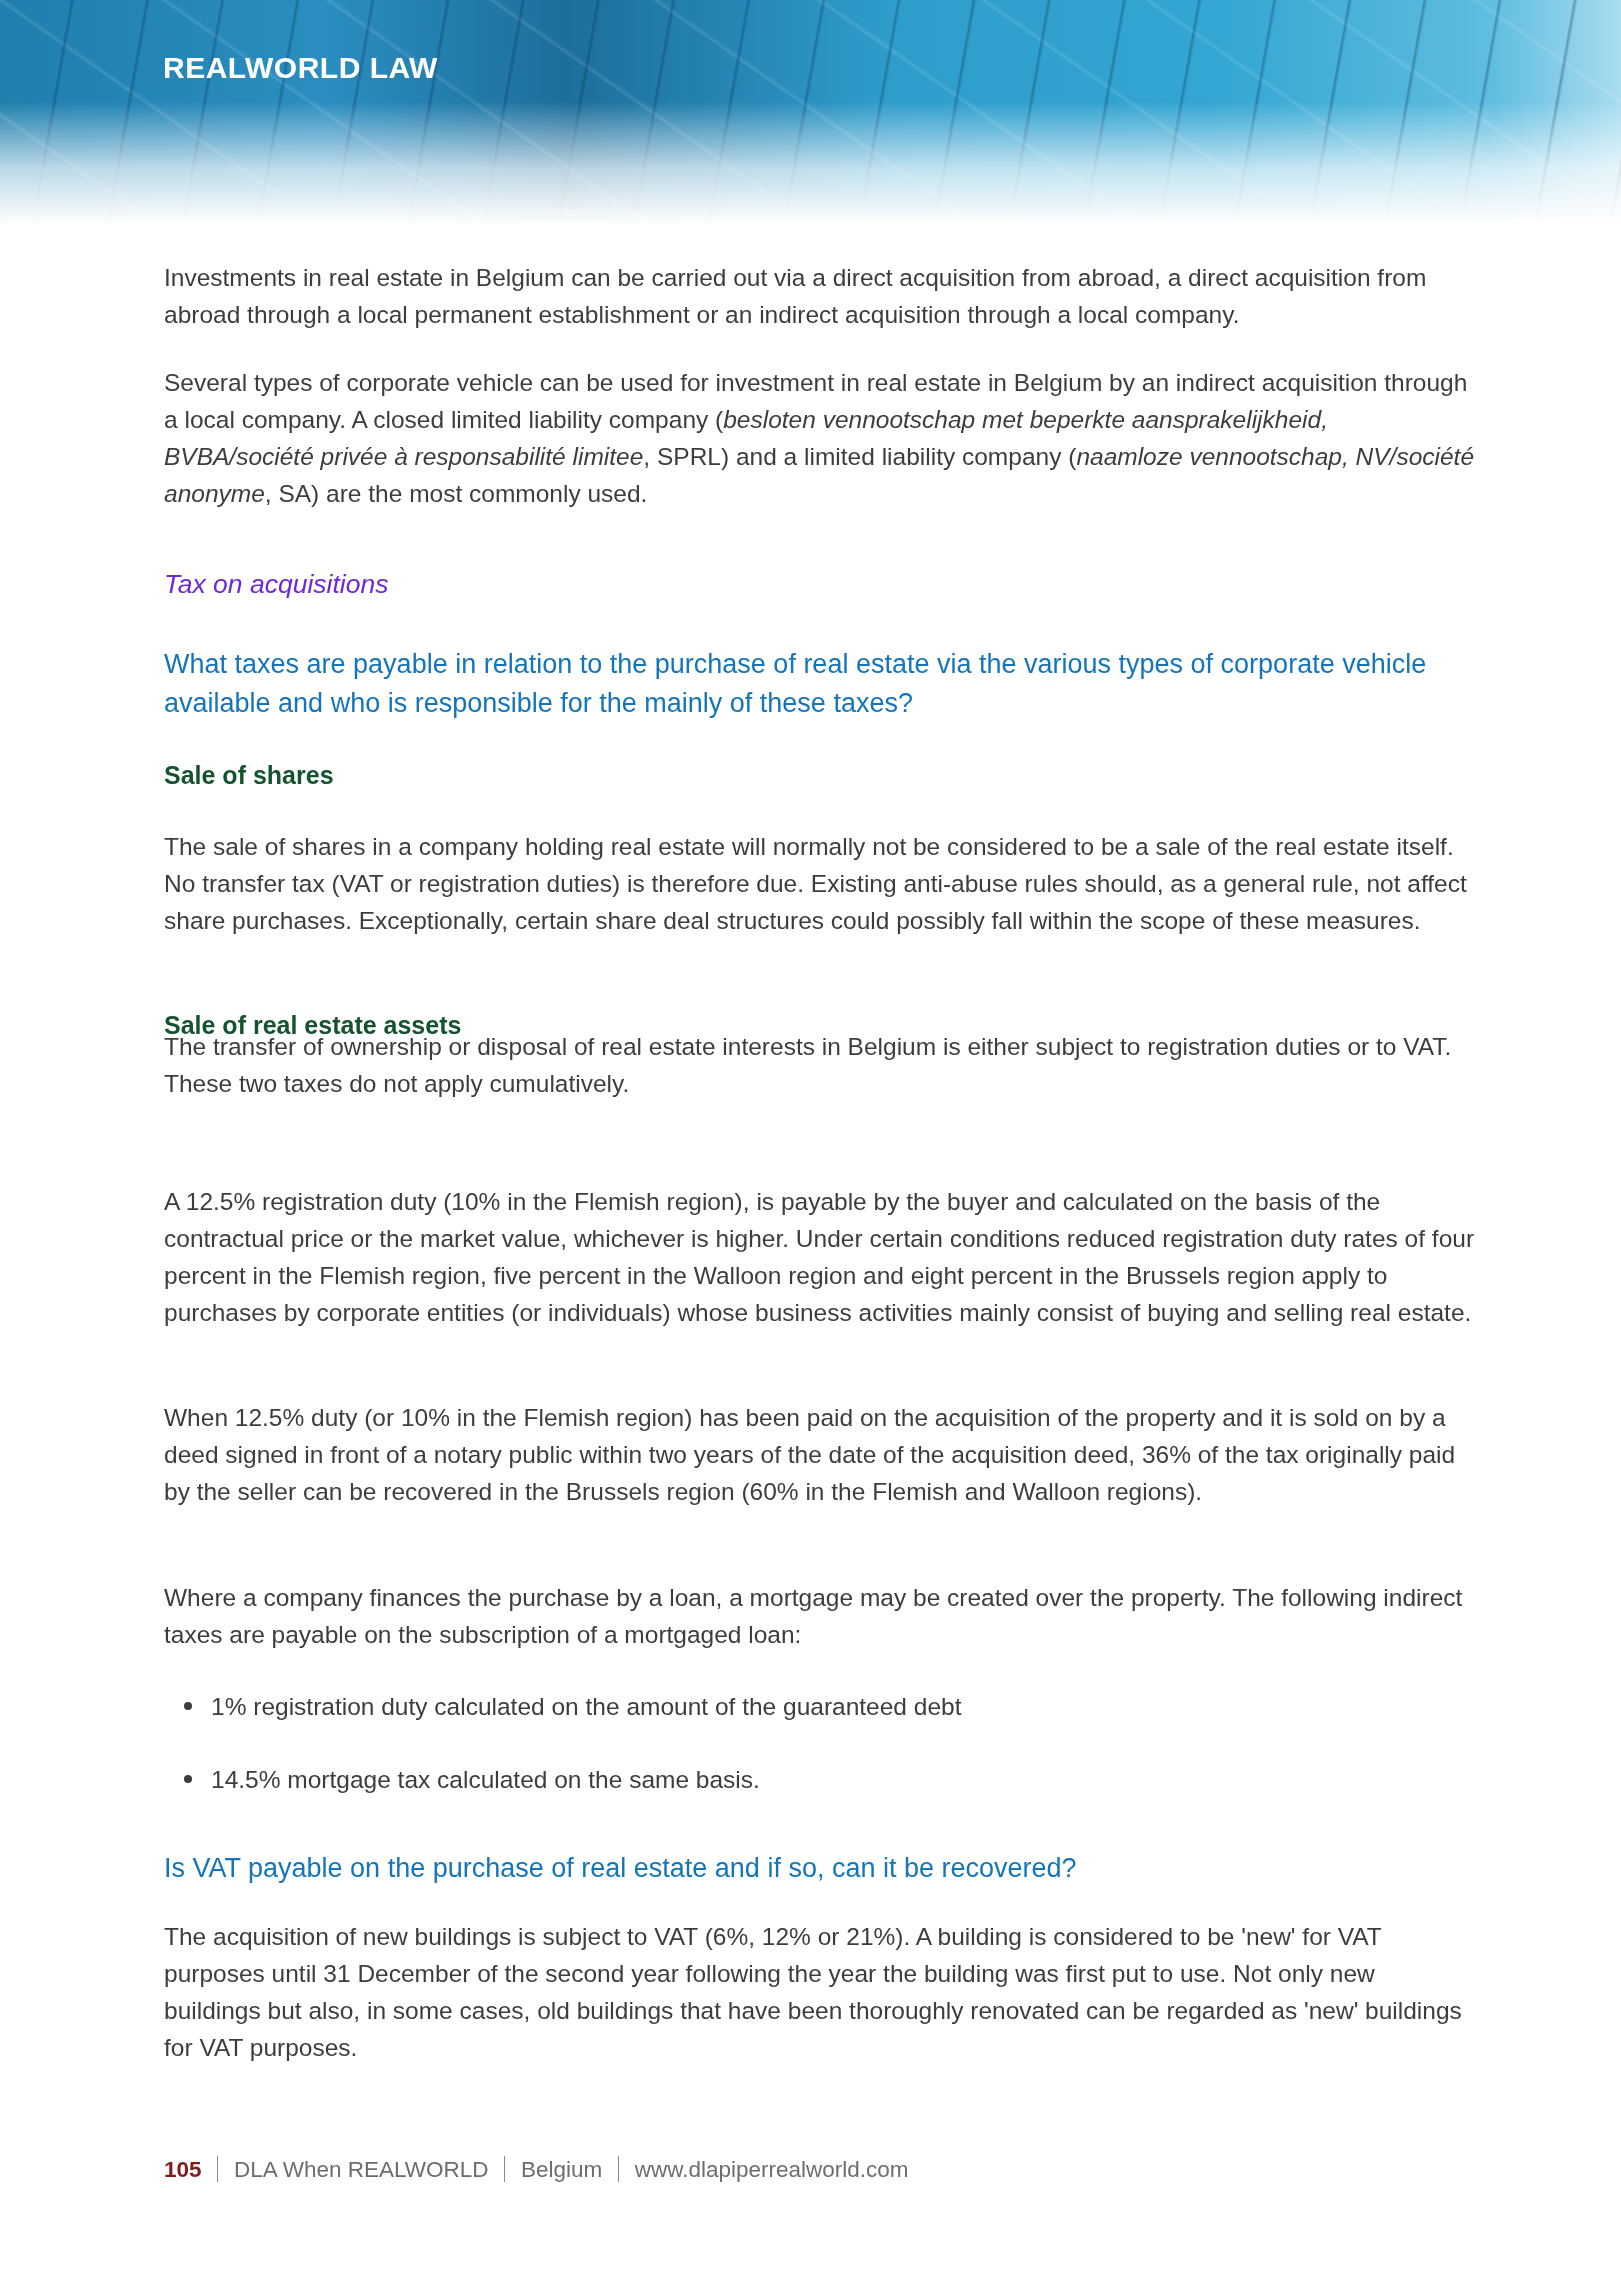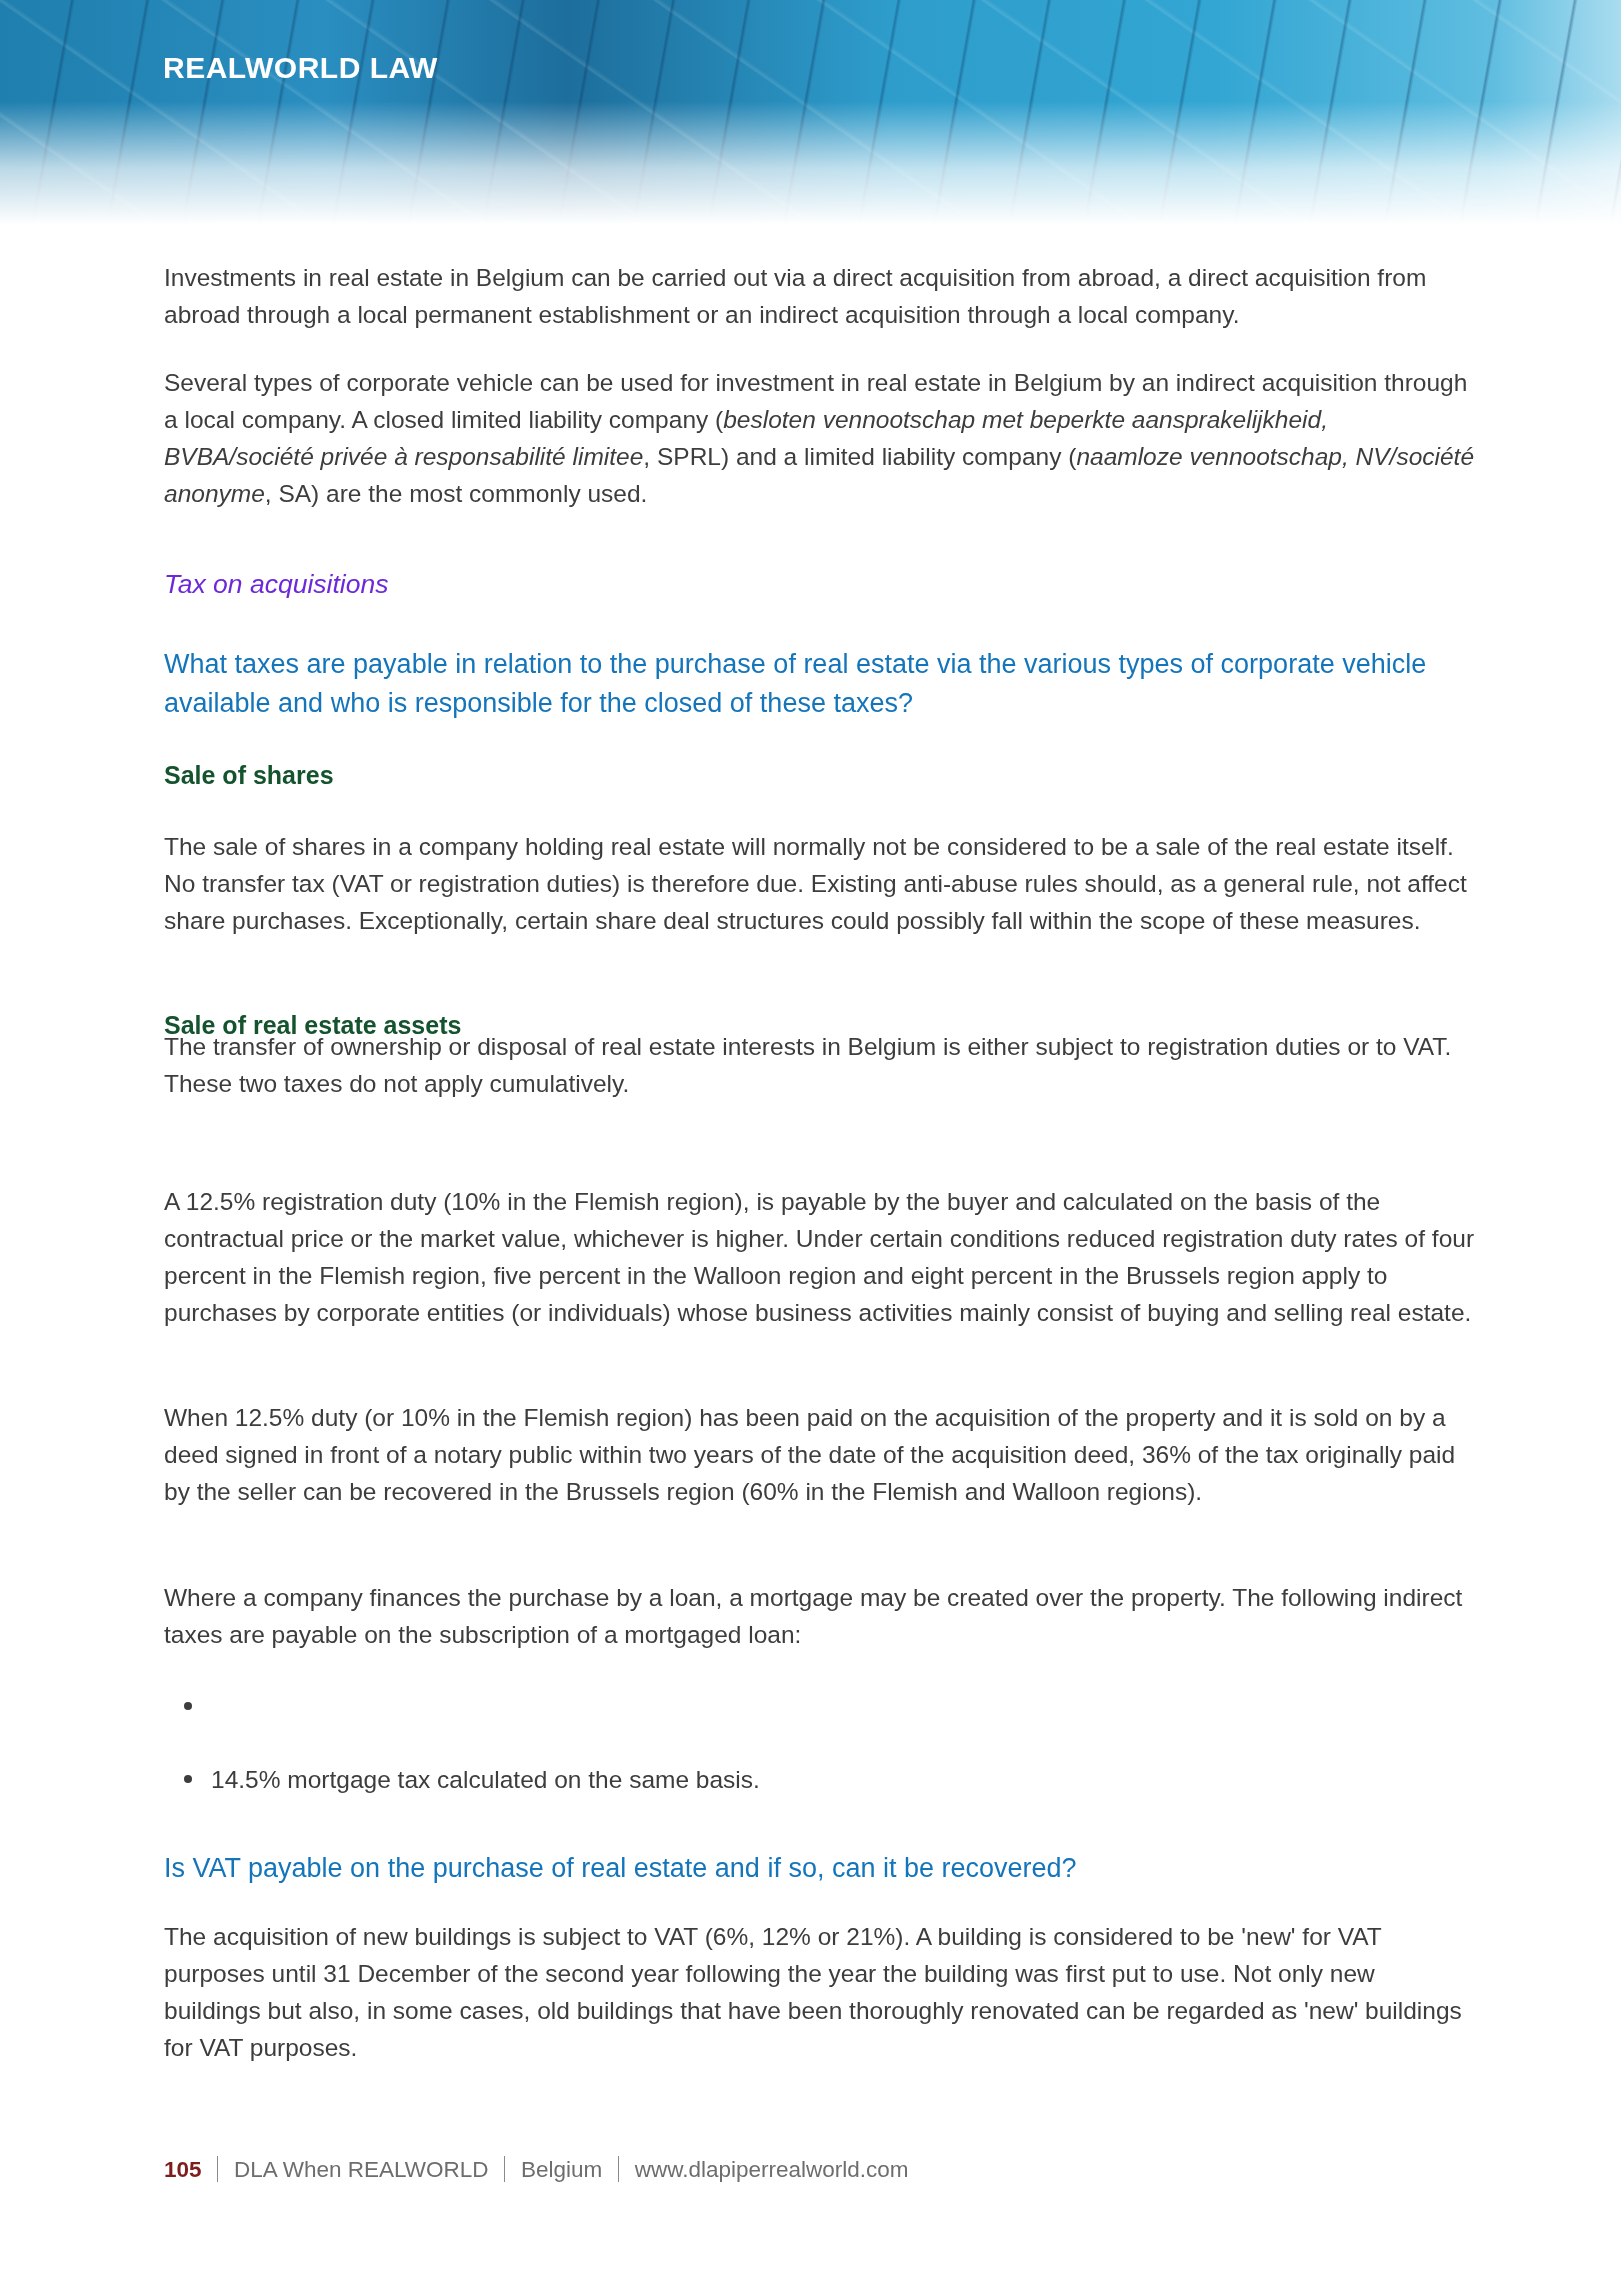--- a/index.html
+++ b/index.html
@@ -54,39 +54,40 @@
   <div class="banner-title">REALWORLD LAW</div>
 </div>
 
 <div class="content">
   <p class="block para" style="top:259px;">Investments in real estate in Belgium can be carried out via a direct acquisition from abroad, a direct acquisition from abroad through a local permanent establishment or an indirect acquisition through a local company.</p>
 
   <p class="block para" style="top:364px;"><span>Several types of corporate vehicle can be used for investment in real estate in Belgium by an indirect acquisition through a local company. A closed limited liability company (</span><em>besloten vennootschap met beperkte aansprakelijkheid, BVBA/société privée à responsabilité limitee</em><span>, SPRL) and a limited liability company (</span><em>naamloze vennootschap, NV/société anonyme</em><span>, SA) are the most commonly used.</span></p>
 
   <p class="block section-title" style="top:566px;">Tax on acquisitions</p>
 
-  <p class="block question" style="top:645px;">What taxes are payable in relation to the purchase of real estate via the various types of corporate vehicle available and who is responsible for the closed of these taxes?</p>
+  <p class="block question" style="top:645px;">What taxes are payable in relation to the purchase of real estate via the various types of corporate vehicle available and who is responsible for the mainly of these taxes?</p>
 
   <p class="block subhead" style="top:757px;">Sale of shares</p>
 
   <p class="block para" style="top:828px;">The sale of shares in a company holding real estate will normally not be considered to be a sale of the real estate itself. No transfer tax (VAT or registration duties) is therefore due. Existing anti-abuse rules should, as a general rule, not affect share purchases. Exceptionally, certain share deal structures could possibly fall within the scope of these measures.</p>
 
   <p class="block subhead" style="top:1007px;">Sale of real estate assets</p>
 
   <p class="block para" style="top:1028px;">The transfer of ownership or disposal of real estate interests in Belgium is either subject to registration duties or to VAT. These two taxes do not apply cumulatively.</p>
 
   <p class="block para" style="top:1183px;">A 12.5% registration duty (10% in the Flemish region), is payable by the buyer and calculated on the basis of the contractual price or the market value, whichever is higher. Under certain conditions reduced registration duty rates of four percent in the Flemish region, five percent in the Walloon region and eight percent in the Brussels region apply to purchases by corporate entities (or individuals) whose business activities mainly consist of buying and selling real estate.</p>
 
   <p class="block para" style="top:1399px;">When 12.5% duty (or 10% in the Flemish region) has been paid on the acquisition of the property and it is sold on by a deed signed in front of a notary public within two years of the date of the acquisition deed, 36% of the tax originally paid by the seller can be recovered in the Brussels region (60% in the Flemish and Walloon regions).</p>
 
   <p class="block para" style="top:1579px;">Where a company finances the purchase by a loan, a mortgage may be created over the property. The following indirect taxes are payable on the subscription of a mortgaged loan:</p>
 
   <div class="block" style="top:0;">
     <div class="bullet" style="top:1688px;">
       <span class="bullet-dot"></span>
+      <span>1% registration duty calculated on the amount of the guaranteed debt</span>
     </div>
     <div class="bullet" style="top:1761px;">
       <span class="bullet-dot"></span>
       <span>14.5% mortgage tax calculated on the same basis.</span>
     </div>
   </div>
 
   <p class="block question" style="top:1849px;">Is VAT payable on the purchase of real estate and if so, can it be recovered?</p>
 
   <p class="block para" style="top:1918px;">The acquisition of new buildings is subject to VAT (6%, 12% or 21%). A building is considered to be 'new' for VAT purposes until 31 December of the second year following the year the building was first put to use. Not only new buildings but also, in some cases, old buildings that have been thoroughly renovated can be regarded as 'new' buildings for VAT purposes.</p>

